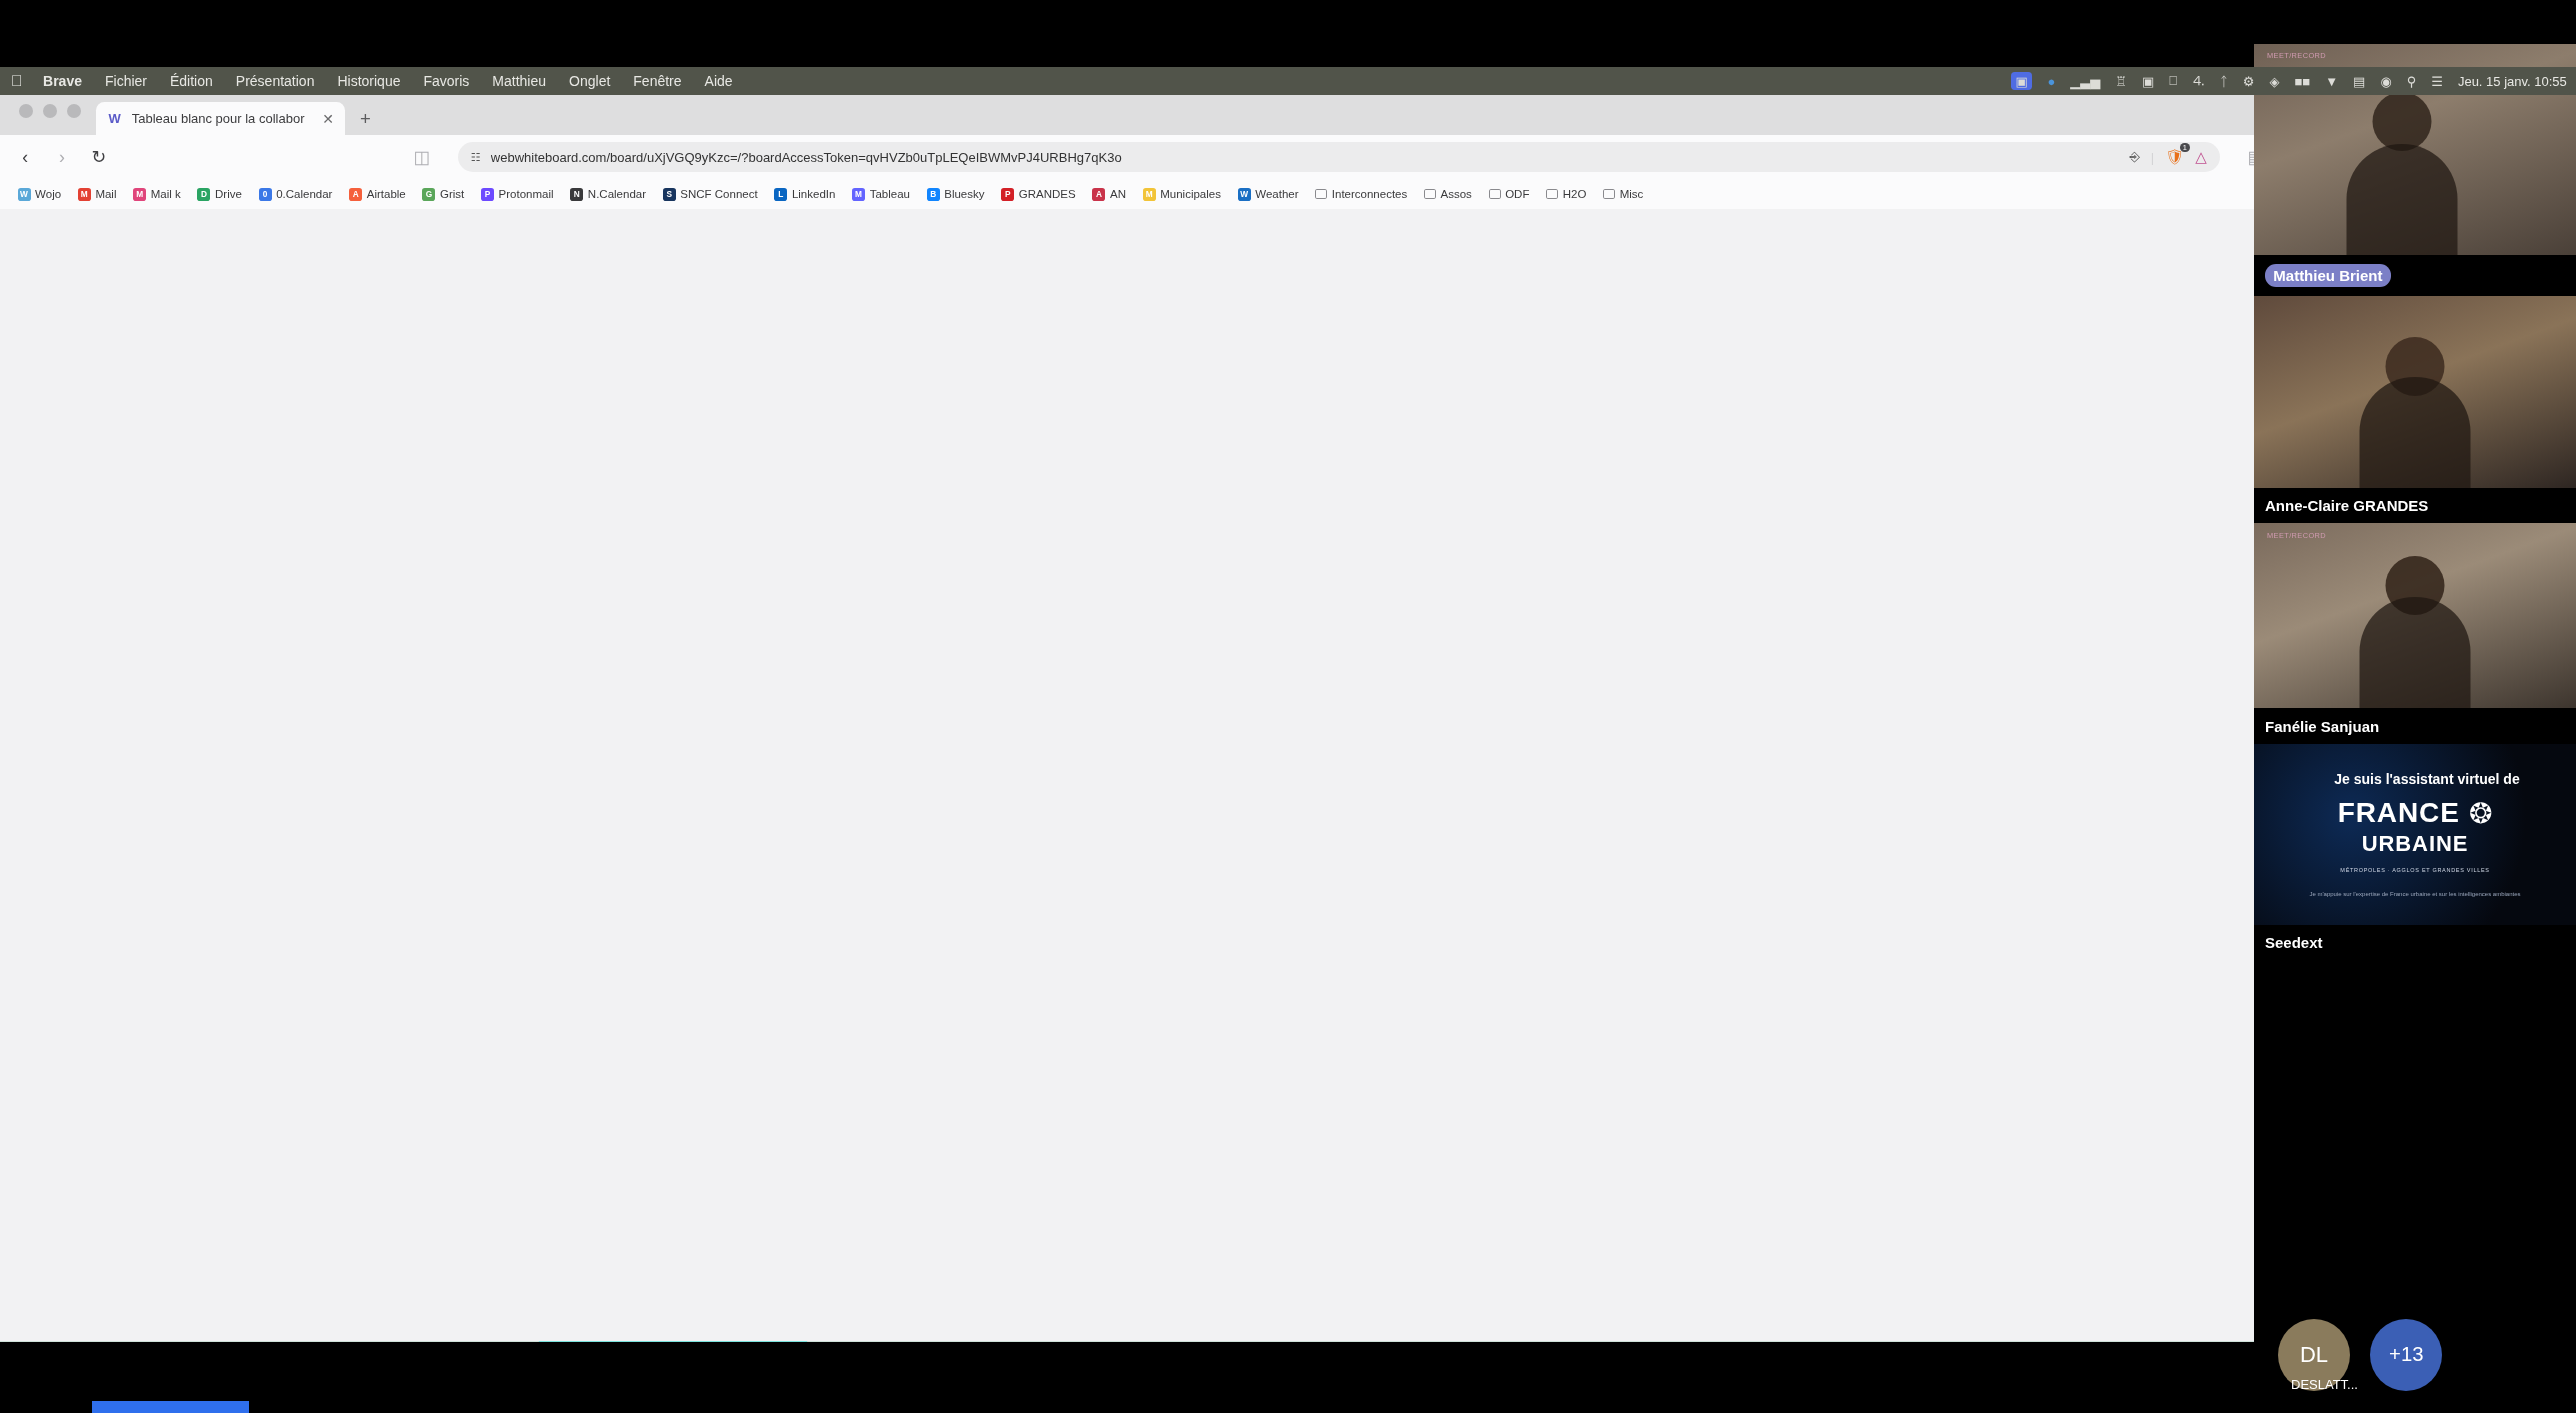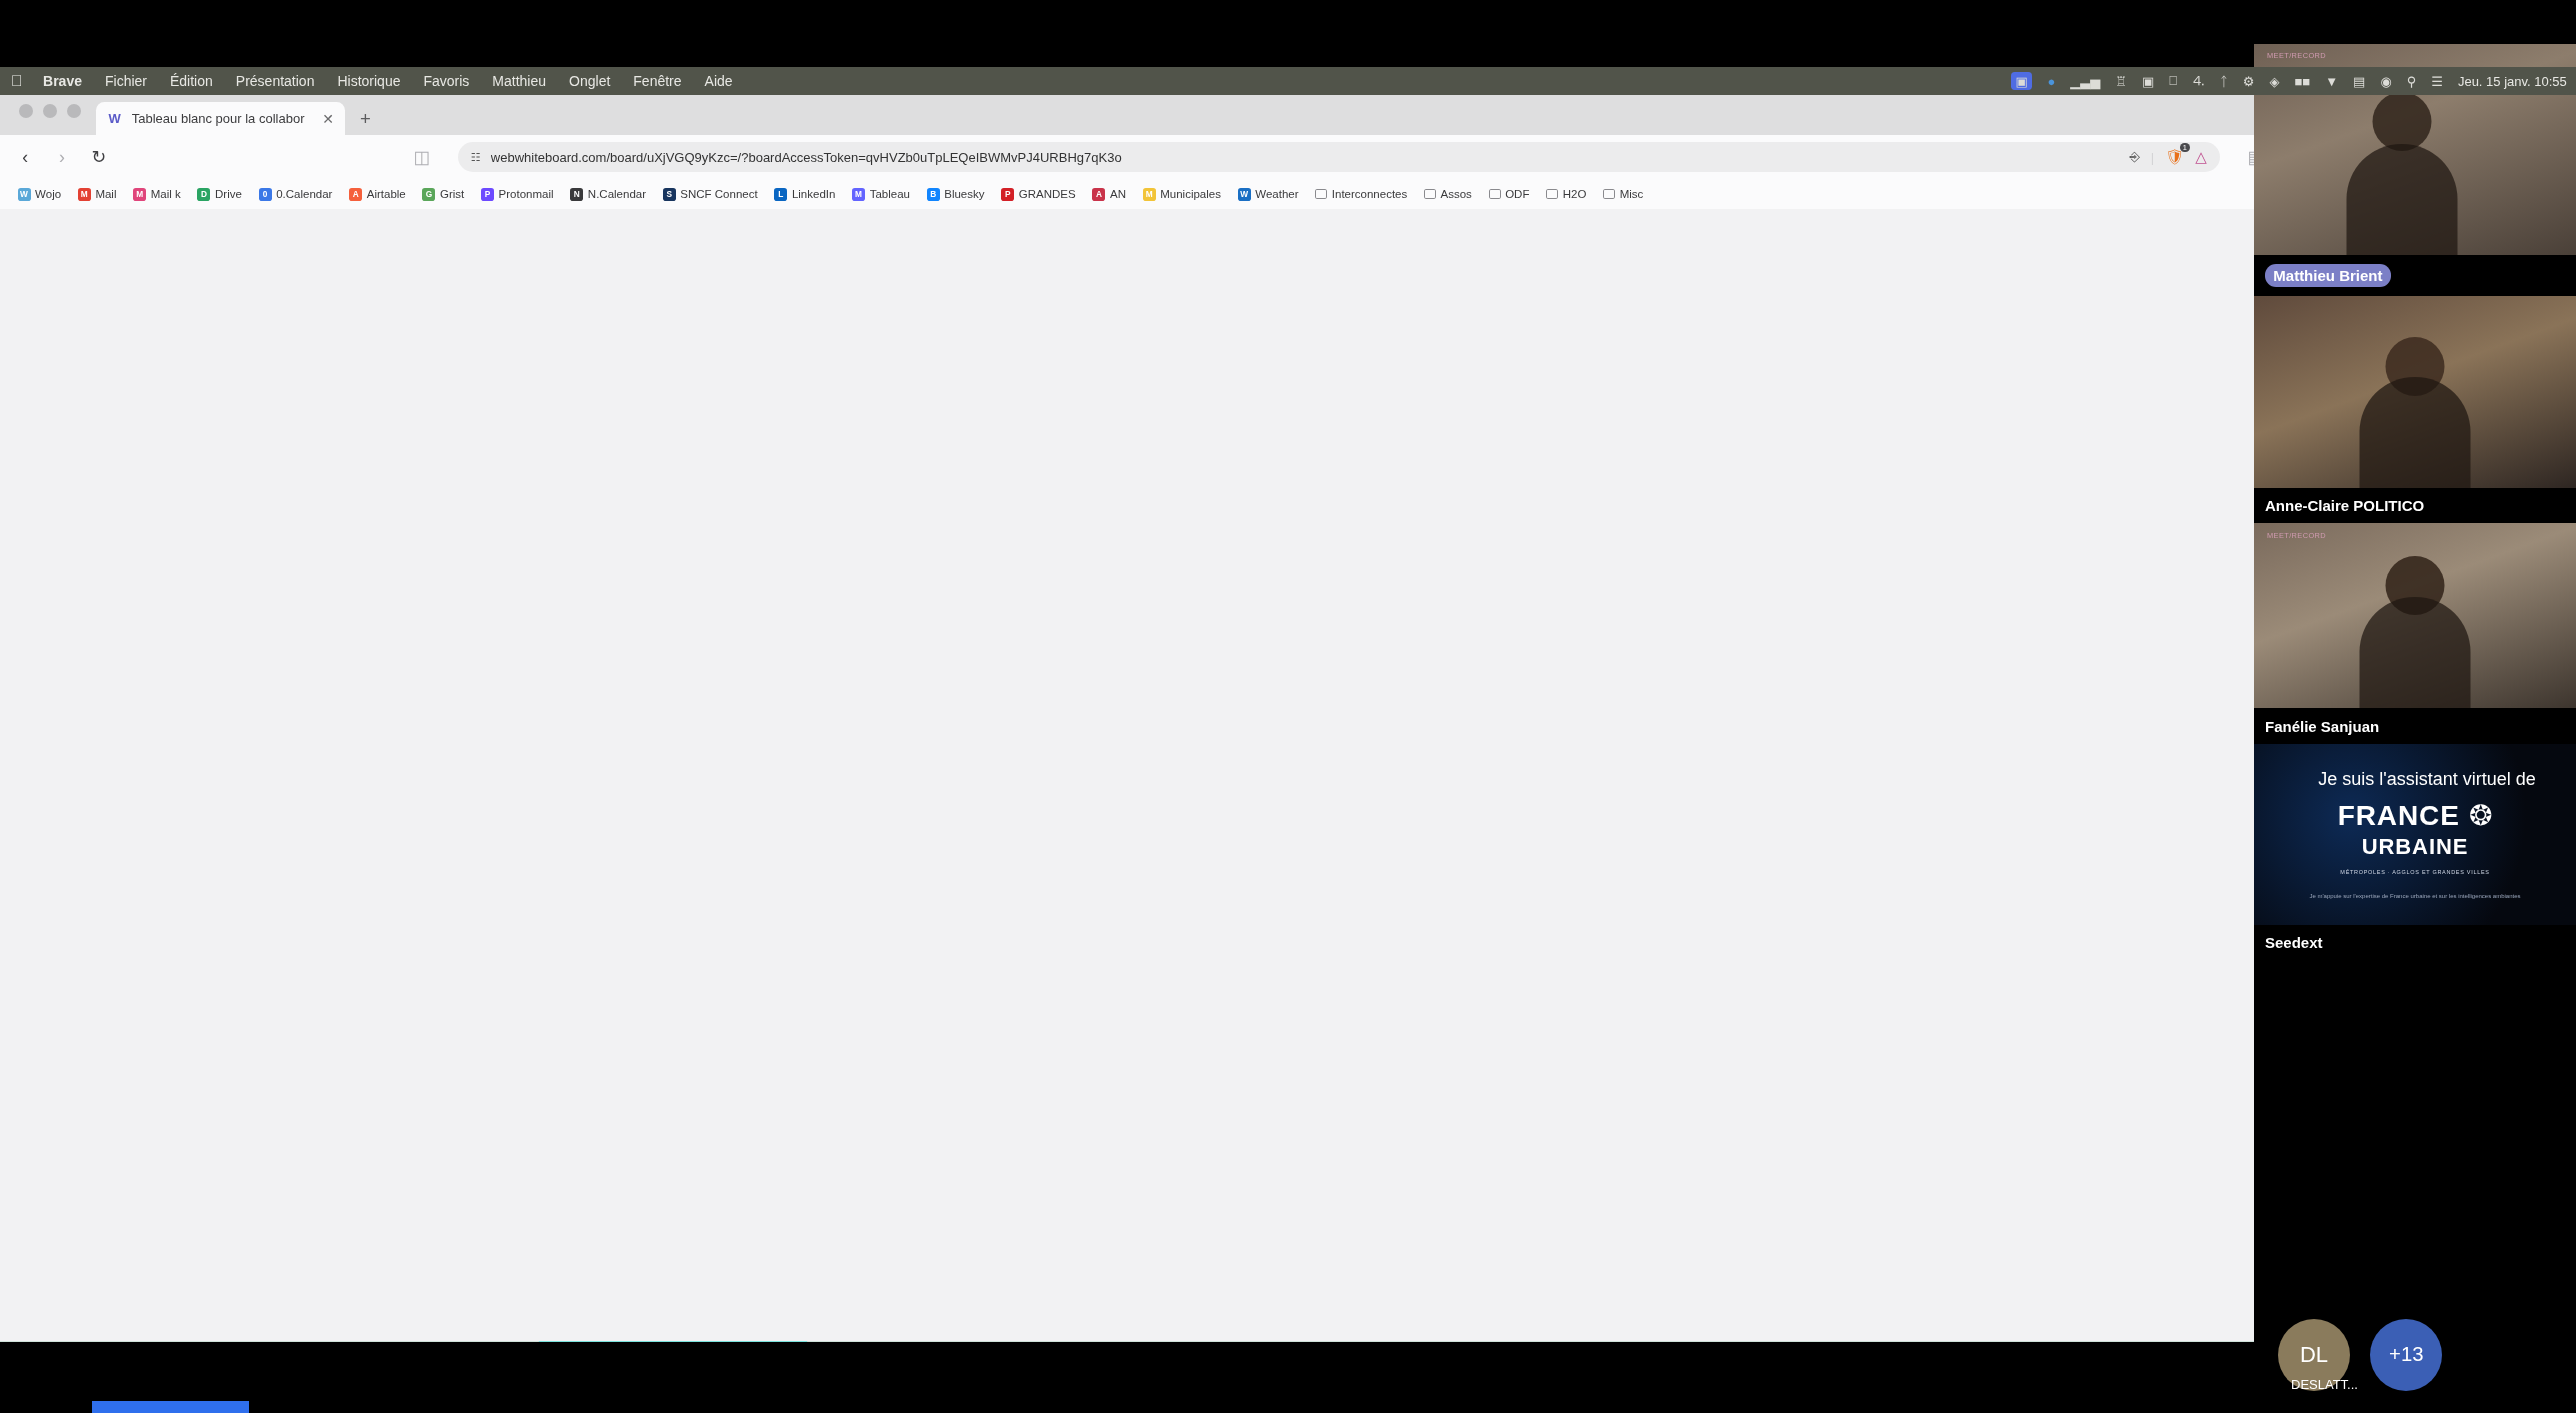--- a/index.html
+++ b/index.html
@@ -486,31 +486,31 @@
       <span class="silh" style="left:46%;"></span>
     </div>
     <div class="vlabel">
       <span class="vname box" style="position:static; display:inline-block;border-radius:11px;">Matthieu Brient</span>
     </div>
 
     <div class="vtile ph2" style="height:192px;">
       <span class="head" style="left:50%; top:41px; background:rgba(60,42,30,.85);"></span>
       <span class="silh"></span>
     </div>
-    <div class="vlabel">Anne-Claire POLITICO</div>
+    <div class="vlabel">Anne-Claire GRANDES</div>
 
     <div class="vtile ph3" style="height:185px;">
       <span class="brandmark">MEET/RECORD</span>
       <span class="head" style="left:50%; top:33px; background:rgba(48,34,24,.85);"></span>
       <span class="silh"></span>
     </div>
     <div class="vlabel">Fanélie Sanjuan</div>
 
     <div class="vtile ph4" style="height:181px; display:flex; flex-direction:column; align-items:center; justify-content:center; gap:9.2px;">
-      <div style="color:#fff; font-size:18px; font-weight:normal;margin-left:24px;">Je suis l'assistant virtuel de</div>
+      <div style="color:#fff; font-size:14px; font-weight:bold;margin-left:24px;">Je suis l'assistant virtuel de</div>
       <div style="display:flex; align-items:center; gap:9.2px;">
         <div style="color:#fff; font-size:28px; font-weight:bold; letter-spacing:0.9px;">FRANCE</div>
         <div style="color:#fff; font-size:28px;">❂</div>
       </div>
       <div style="color:#fff; font-size:22px; font-weight:bold; letter-spacing:0.9px; margin-top:-7.4px;">URBAINE</div>
       <div style="color:#cfd6e4; font-size:5.5px; letter-spacing:0.7px;">MÉTROPOLES · AGGLOS ET GRANDES VILLES</div>
       <div style="color:#9aa6bb; font-size:6px; margin-top:9.2px;">Je m'appuie sur l'expertise de France urbaine et sur les intelligences ambiantes</div>
     </div>
     <div class="vlabel">Seedext</div>
 

